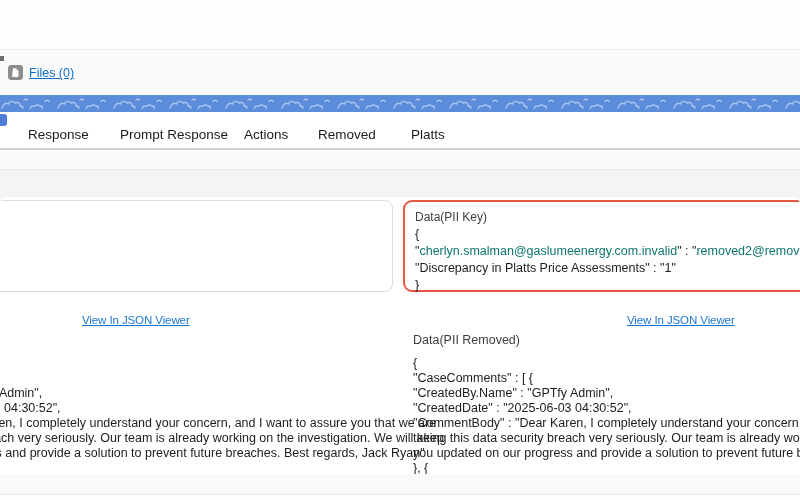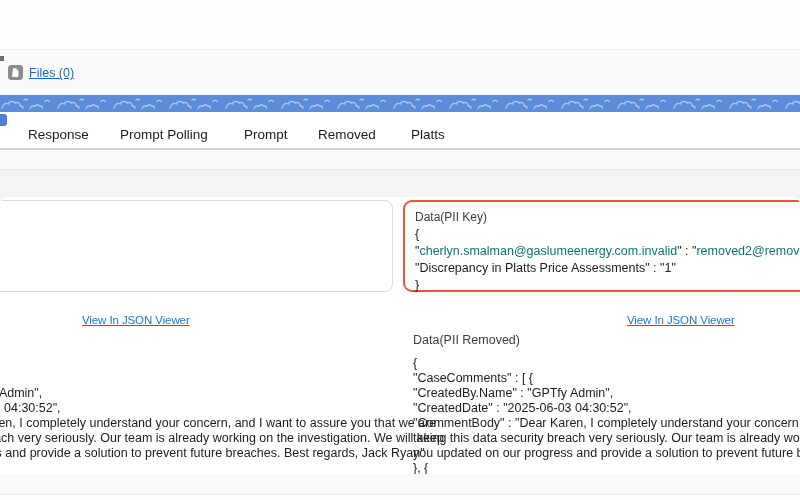--- a/index.html
+++ b/index.html
@@ -89,22 +89,22 @@
     <use href="#bandmotif" x="504"></use>
   <use href="#bandmotif" x="560"></use>
     <use href="#bandmotif" x="616"></use>
     <use href="#bandmotif" x="672"></use>
   <use href="#bandmotif" x="728"></use>
     <use href="#bandmotif" x="784"></use>
 </svg>
 
 <div class="abs tabbar">
   <div class="tab" style="left:28px">Response</div>
-  <div class="tab" style="left:120px">Prompt Polling</div>
-  <div class="tab" style="left:244px">Prompt</div>
+  <div class="tab" style="left:120px">Prompt Response</div>
+  <div class="tab" style="left:244px">Actions</div>
   <div class="tab" style="left:318px">Removed</div>
   <div class="tab" style="left:411px">Platts</div>
 </div>
 <div class="abs blue-tag"></div>
 
 <div class="abs gap-band"></div>
 
 <div class="abs card">
 
   <div class="databox box-plain"></div>

